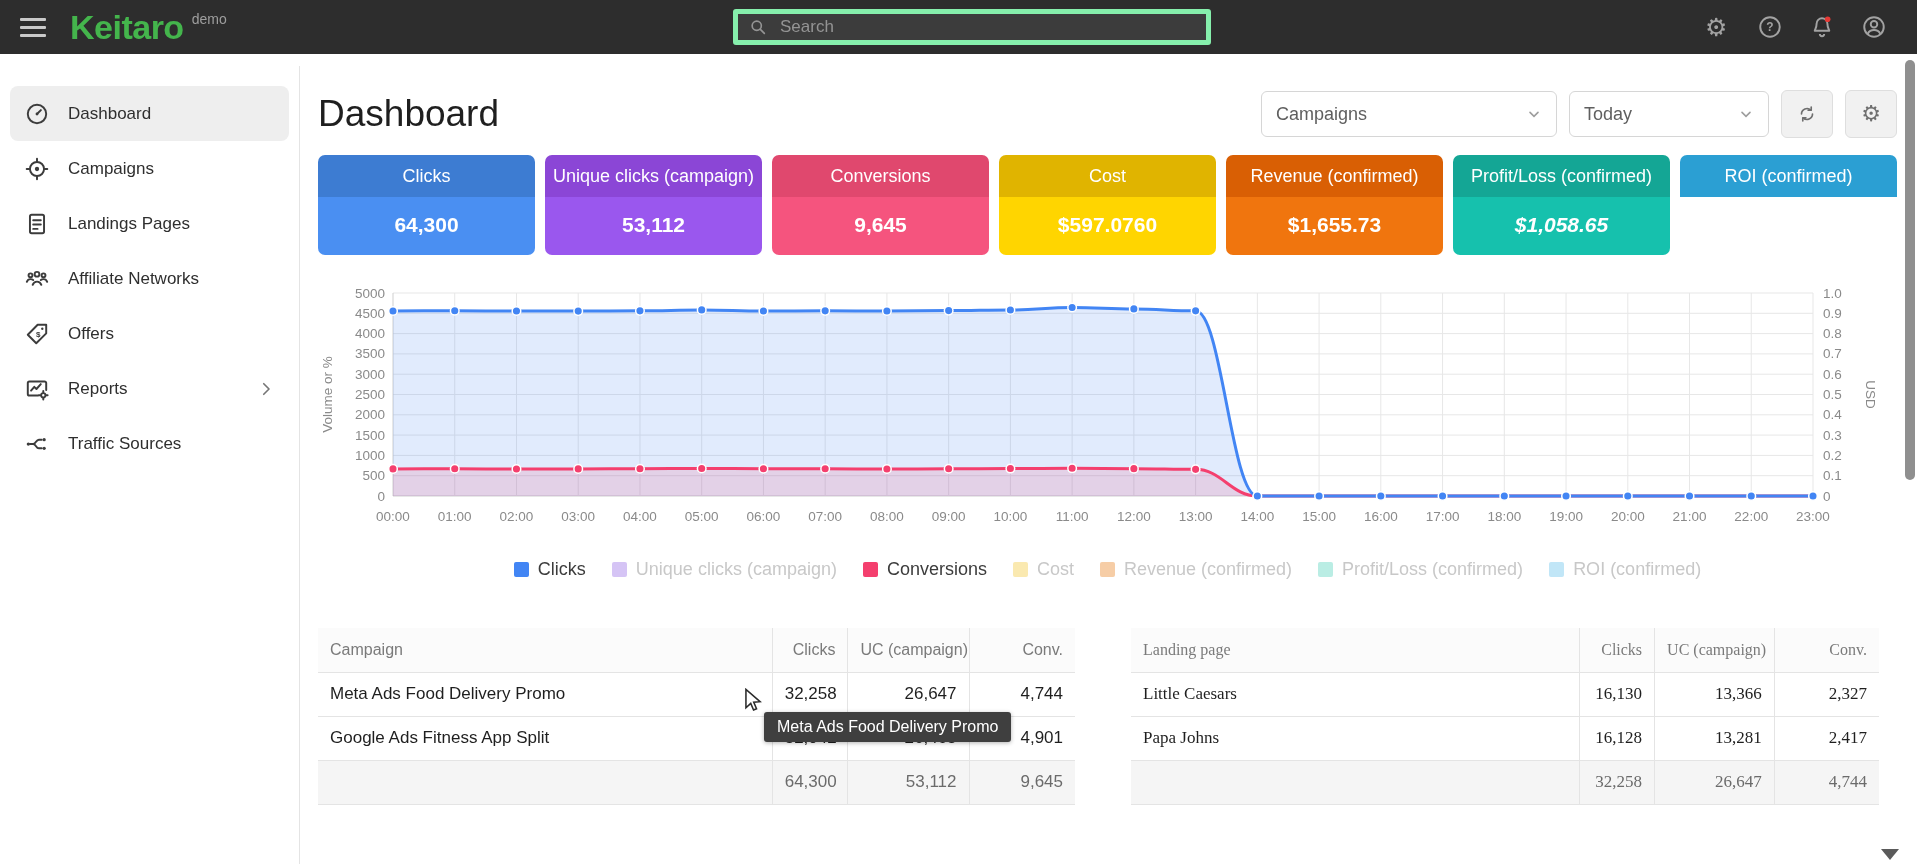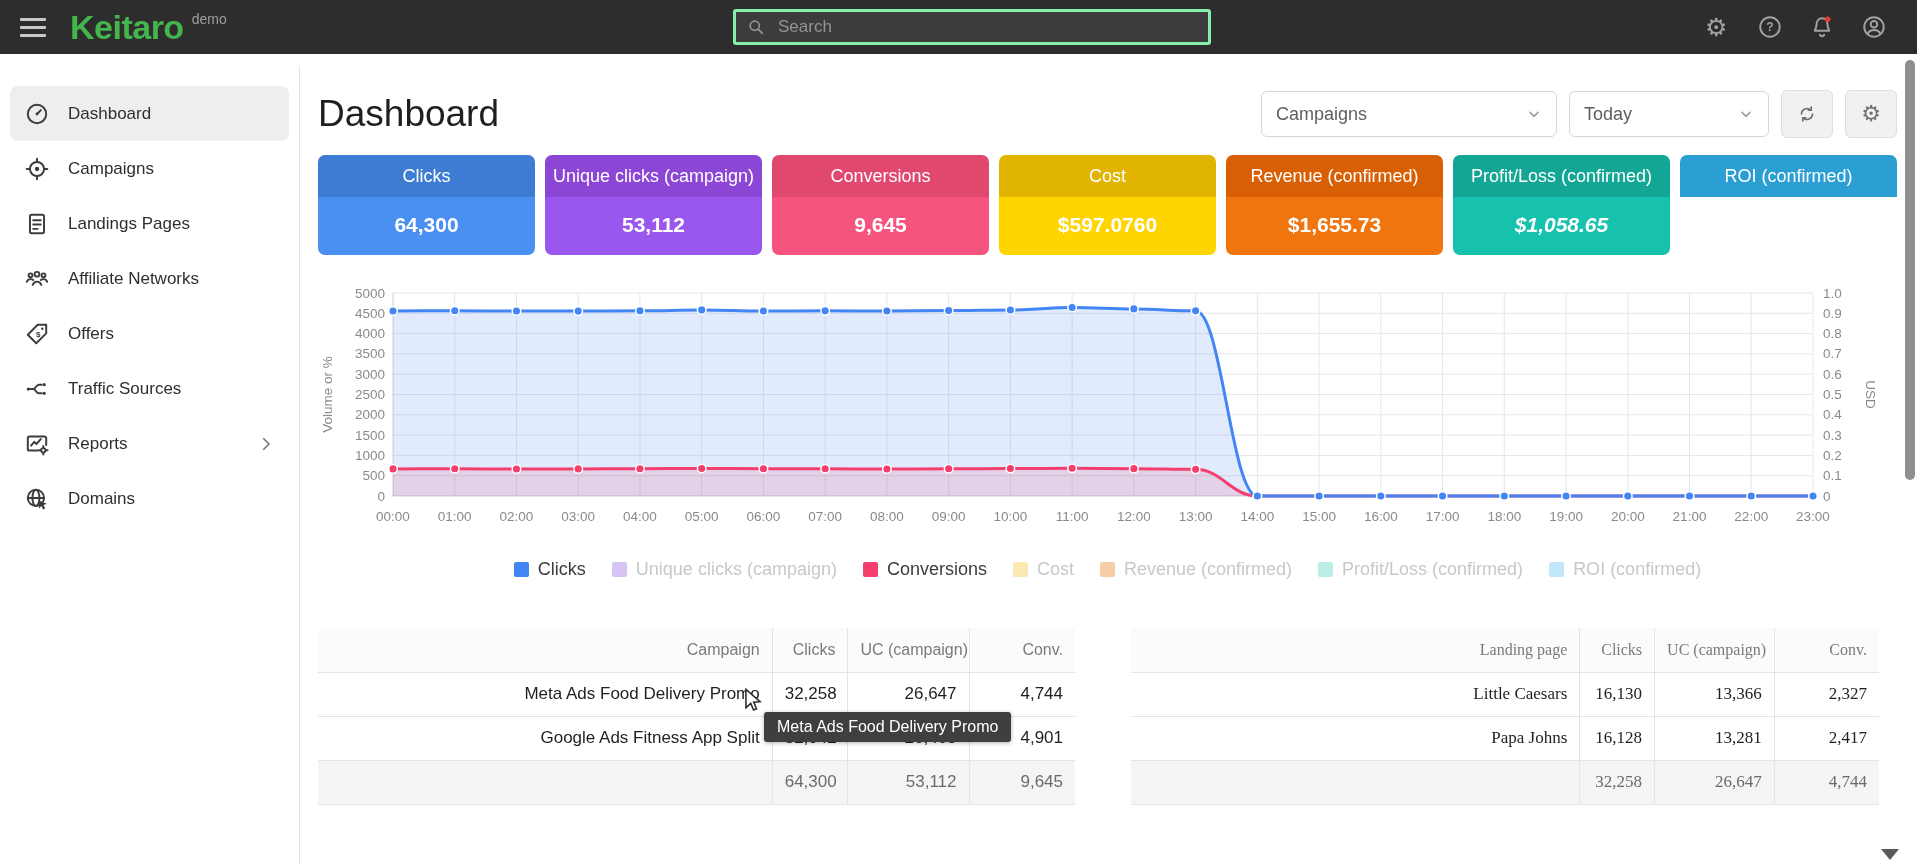--- a/index.html
+++ b/index.html
@@ -6,21 +6,21 @@
   #app{position:relative;width:1917px;height:864px;overflow:hidden;background:#fff;
        font-family:"Liberation Sans","DejaVu Sans",sans-serif;color:#1f1f1f;}
 
   
   .topbar{position:relative;display:flex;align-items:center;height:54px;background:#2d2d2d;}
   .hamburger{margin-left:20px;width:26px;cursor:pointer;}
   .hamburger span{display:block;height:3px;background:#c9c9c9;margin:5px 0;border-radius:1px;}
   .logo{margin-left:24px;font-size:34px;font-weight:800;color:#44b54c;letter-spacing:-.5px;}
   .logo-badge{margin-left:8px;font-size:14px;color:#9e9e9e;position:relative;top:-8px;}
   .search{position:absolute;left:733px;top:9px;width:478px;height:36px;background:#3c3c3c;
-          border:3px solid #86efac;border-radius:3px;display:flex;align-items:center;padding:11px 10px;box-sizing:border-box;}
+          border:5px solid #86efac;border-radius:3px;display:flex;align-items:center;padding:11px 10px;box-sizing:border-box;}
   .search svg{flex:0 0 auto;}
   .search input{flex:1;margin-left:10px;background:transparent;border:none;outline:none;
                 font-size:17px;color:#d7d7d7;font-family:inherit;}
   .search input::placeholder{color:#949494;}
   .top-icons{margin-left:auto;display:flex;align-items:center;gap:26px;margin-right:30px;}
   .top-icon{width:26px;height:26px;cursor:pointer;position:relative;}
   .gear-glyph{font-size:25px;color:#a2a2a2;line-height:26px;}
 
   
   .shell{display:flex;height:810px;margin-top:12px;}
@@ -56,21 +56,21 @@
   .lg-item{display:flex;align-items:center;gap:9px;font-size:18px;color:#3c3c3c;cursor:pointer;}
   .lg-item.off{color:#c8c8c8;}
   .lg-swatch{width:15px;height:15px;border-radius:2px;display:inline-block;}
 
   
   .tables{display:flex;gap:56px;margin-top:48px;}
   table.data{border-collapse:collapse;font-size:17px;table-layout:fixed;}
   table.data th,table.data td{border:1px solid #e4e4e4;padding:0 12px;height:44px;box-sizing:border-box;
         white-space:nowrap;overflow:hidden;}
   table.data th{font-weight:400;color:#7a7a7a;background:#fbfbfb;text-align:left;position:relative;font-size:16px;}
-  table.data th:first-child,table.data td:first-child{border-left:none;text-align:right;}
+  table.data th:first-child,table.data td:first-child{border-left:none;}
   table.data th:last-child,table.data td:last-child{border-right:none;}
   table.data thead th{border-top:none;}
   table.data .num{text-align:right;}
   table.data tfoot td{background:#f5f5f5;color:#6b6b6b;}
   table.data tbody tr{cursor:pointer;}
   .tbl-left{width:757px;}
   .tbl-right{width:748px;font-family:Liberation Serif, serif;}
 
   
   .tooltip{position:absolute;left:764px;top:712px;background:#3f3f3f;color:#fff;font-size:16px;
@@ -178,55 +178,44 @@
               <path d="M12.6 3.5h7.9v7.9l-9.2 9.1-7.8-7.8 9.1-9.2z"></path>
               <circle cx="16.9" cy="7.1" r="1.1" fill="#3c3c3c" stroke="none"></circle>
               <text x="11" y="15" font-size="7.5" font-weight="bold" fill="#3c3c3c" stroke="none" font-family="Liberation Sans, sans-serif">$</text>
             </svg>
           </span>
           <span class="side-label">Offers</span>
         </div>
         <div class="side-item">
           <span class="side-icon">
             <svg width="26" height="26" viewBox="0 0 24 24" fill="none" stroke="#3c3c3c" stroke-width="1.8" stroke-linecap="round" stroke-linejoin="round">
+              <path d="M20.5 13V6.5a1.5 1.5 0 0 0-1.5-1.5H5a1.5 1.5 0 0 0-1.5 1.5v10A1.5 1.5 0 0 0 5 18h8"></path>
+              <path d="M6.5 13.5l3-3.5 2 2 4-4.5"></path>
+              <circle cx="17.8" cy="17.8" r="2"></circle>
+              <path d="M17.8 14.9v-1.1M17.8 20.7v1.1M14.9 17.8h-1.1M20.7 17.8h1.1"></path>
+            </svg>
+          </span>
+          <span class="side-label">Reports</span>
+          <span class="side-chevron">
+            <svg width="18" height="18" viewBox="0 0 24 24" fill="none" stroke="#757575" stroke-width="2.2" stroke-linecap="round" stroke-linejoin="round">
+              <path d="M9 5l7 7-7 7"></path>
+            </svg>
+          </span>
+        </div>
+        <div class="side-item">
+          <span class="side-icon">
+            <svg width="26" height="26" viewBox="0 0 24 24" fill="none" stroke="#3c3c3c" stroke-width="1.8" stroke-linecap="round" stroke-linejoin="round">
               <circle cx="4" cy="12" r="1.5" fill="#3c3c3c" stroke="none"></circle>
               <path d="M5.5 12h3c2.6 0 2.6-4 5.2-4h2.6"></path>
               <path d="M8.5 12c2.6 0 2.6 4 5.2 4h2.6"></path>
               <circle cx="18.6" cy="8" r="1.5" fill="#3c3c3c" stroke="none"></circle>
               <circle cx="18.6" cy="16" r="1.5" fill="#3c3c3c" stroke="none"></circle>
             </svg>
           </span>
           <span class="side-label">Traffic Sources</span>
-        </div>
-        <div class="side-item">
-          <span class="side-icon">
-            <svg width="26" height="26" viewBox="0 0 24 24" fill="none" stroke="#3c3c3c" stroke-width="1.8" stroke-linecap="round" stroke-linejoin="round">
-              <path d="M20.5 13V6.5a1.5 1.5 0 0 0-1.5-1.5H5a1.5 1.5 0 0 0-1.5 1.5v10A1.5 1.5 0 0 0 5 18h8"></path>
-              <path d="M6.5 13.5l3-3.5 2 2 4-4.5"></path>
-              <circle cx="17.8" cy="17.8" r="2"></circle>
-              <path d="M17.8 14.9v-1.1M17.8 20.7v1.1M14.9 17.8h-1.1M20.7 17.8h1.1"></path>
-            </svg>
-          </span>
-          <span class="side-label">Reports</span>
-          <span class="side-chevron">
-            <svg width="18" height="18" viewBox="0 0 24 24" fill="none" stroke="#757575" stroke-width="2.2" stroke-linecap="round" stroke-linejoin="round">
-              <path d="M9 5l7 7-7 7"></path>
-            </svg>
-          </span>
-        </div>
-        <div class="side-item">
-          <span class="side-icon">
-            <svg width="26" height="26" viewBox="0 0 24 24" fill="none" stroke="#3c3c3c" stroke-width="1.8" stroke-linecap="round" stroke-linejoin="round">
-              <circle cx="11" cy="11" r="7.5"></circle>
-              <ellipse cx="11" cy="11" rx="3.2" ry="7.5"></ellipse>
-              <path d="M3.5 11h15"></path>
-              <path d="M13.8 13.4l7.2 2.9-3 1.2 1.6 3.3-1.9.9-1.6-3.3-2.3 2.3z" fill="#3c3c3c" stroke="none"></path>
-            </svg>
-          </span>
-          <span class="side-label">Domains</span>
         </div>
       </div>
 
     <div class="main">
       <div class="head-row">
         <div class="page-title">Dashboard</div>
         <div class="controls">
           <div class="select w-campaigns">
             <span>Campaigns</span>
             <svg width="16" height="16" viewBox="0 0 24 24" fill="none" stroke="#9e9e9e" stroke-width="2.4" stroke-linecap="round">

